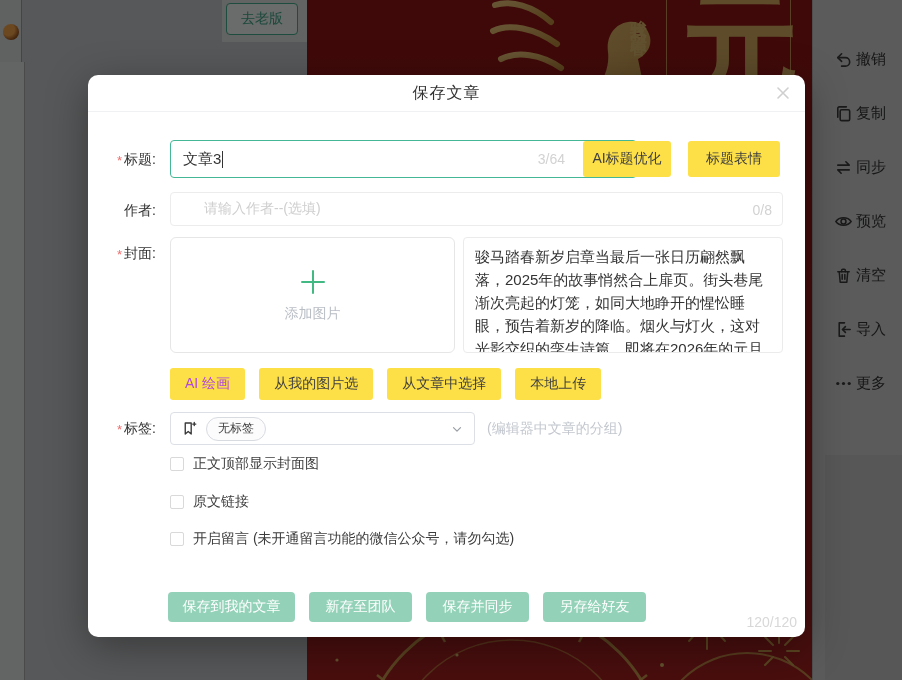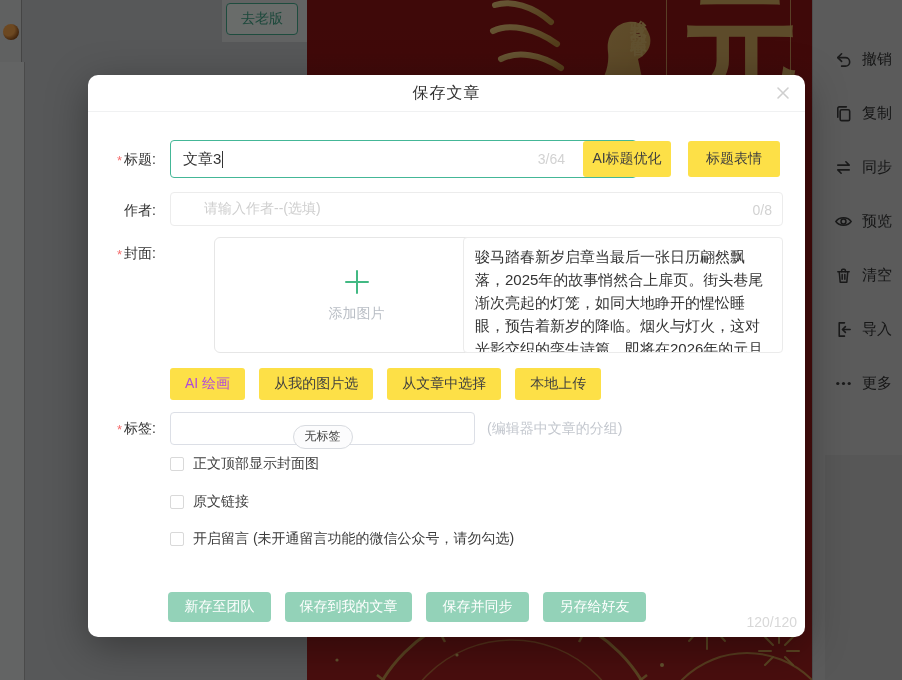--- a/index.html
+++ b/index.html
@@ -26,21 +26,21 @@
   .poster .vline.b { left:483px; top:0; height:215px; }
   .poster .bigchar { position:absolute; left:374px; top:-14px; width:108px; text-align:center; color:#cfa75d;
       font-family:"Liberation Serif", serif; font-weight:bold; font-size:118px; line-height:1.05; }
   .poster svg.horse { position:absolute; left:48px; top:-4px; }
   .poster svg.bottom-decor { position:absolute; left:0; bottom:0; }
 
   .scroll-thumb { position:absolute; left:817px; top:6px; width:7px; height:96px; border-radius:4px; background:#7c7c7c; }
 
   
   .right-toolbar { position:absolute; left:812px; top:0; width:90px; height:680px; background:#c9cacb; border-left:1px solid #adadad; padding-top:32px; }
-  .rt-item { height:54px; display:flex; align-items:center; gap:9px; padding-left:21px; cursor:pointer; }
+  .rt-item { height:54px; display:flex; align-items:center; gap:3px; padding-left:21px; cursor:pointer; }
   .rt-item svg { flex:0 0 auto; }
   .rt-label { font-size:15px; color:#333; }
   .rt-bottom-panel { position:absolute; left:12px; top:455px; width:78px; height:225px; background:#c0c1c2; }
 
   
   .overlay { position:absolute; inset:0; background:rgba(0,0,0,0.55); z-index:5; }
 
   
   .modal { position:absolute; left:88px; top:75px; width:717px; height:562px; background:#fff; border-radius:10px;
       box-shadow:0 10px 40px rgba(0,0,0,.35); z-index:10; }
@@ -60,32 +60,32 @@
   .author-input { left:82px; top:117px; width:613px; height:34px; border:1px solid #ececec; font-size:14px;padding-left:33px; }
   .placeholder { color:#cfcfcf; }
   .author-counter { top:127px; left:648px; width:36px; text-align:right; }
 
   .gray-btn { background:#fde047; border:none; border-radius:3px; color:#3f3f3f; font-size:14px; cursor:pointer;
       display:flex; align-items:center; justify-content:center; font-family:inherit; }
   .title-btn-1 { position:absolute; left:495px; top:66px; width:88px; height:36px; }
   .title-btn-2 { position:absolute; left:600px; top:66px; width:92px; height:36px; }
 
   .cover-upload { position:absolute; left:82px; top:162px; width:285px; height:116px; border:1px solid #e6e6e6; border-radius:6px;
-      background:#fff; display:flex; flex-direction:column; align-items:center; justify-content:center; gap:8px; cursor:pointer;margin-left:44px; }
+      background:#fff; display:flex; flex-direction:column; align-items:center; justify-content:center; gap:8px; cursor:pointer; }
   .cover-upload .add-label { font-size:14px; color:#b9bec5; }
   .cover-summary { position:absolute; left:375px; top:162px; width:320px; height:116px; border:1px solid #ebebeb; border-radius:4px;
       background:#fff; padding:7px 11px; font-size:15px; line-height:23px; color:#333; overflow:hidden; }
   .summary-counter { position:absolute; right:8px; bottom:7px; font-size:14px; color:#d8d8d8; }
 
   .cover-btn-row { position:absolute; left:82px; top:293px; display:flex; gap:14px; }
   .cover-btn-row .gray-btn { height:32px; padding:0 15px; }
   .cover-btn-row .ai-paint { color:#b14bd9; }
 
   .tag-select { position:absolute; left:82px; top:337px; width:305px; height:33px; border:1px solid #dcdfe6; border-radius:4px;
-      background:#fff; display:flex; align-items:center; padding:4px 10px; gap:8px; cursor:pointer;flex-direction:column; }
+      background:#fff; display:flex; align-items:center; padding:12px 10px; gap:8px; cursor:pointer; }
   .tag-pill { border:1px solid #d8dbe0; border-radius:999px; padding:2px 11px 3px; font-size:12px; color:#3f3f3f; background:#fcfcfd; }
   .tag-select .chev { margin-left:auto; }
   .tag-hint { position:absolute; left:399px; top:345px; font-size:14px; color:#c3c7ce; }
 
   .opt-row { position:absolute; left:82px; display:flex; align-items:center; gap:9px; cursor:pointer; }
   .opt-row .box { width:14px; height:14px; border:1px solid #d9d9d9; border-radius:2px; background:#fff; flex:0 0 auto; }
   .opt-row .opt-label { font-size:14px; color:#3c3c3c; }
   .opt-1 { top:380px; } .opt-2 { top:418px; } .opt-3 { top:455px; }
 
   .m-footer { position:absolute; left:80px; top:517px; display:flex; gap:14px; }
@@ -304,20 +304,20 @@
     <div class="opt-row opt-2">
       <span class="box"></span>
       <span class="opt-label">原文链接</span>
     </div>
     <div class="opt-row opt-3">
       <span class="box"></span>
       <span class="opt-label">开启留言 (未开通留言功能的微信公众号，请勿勾选)</span>
     </div>
 
     <div class="m-footer">
+      <button class="mint-btn fb-1">保存到我的文章</button>
       <button class="mint-btn fb-2">新存至团队</button>
-      <button class="mint-btn fb-1">保存到我的文章</button>
       <button class="mint-btn fb-3">保存并同步</button>
       <button class="mint-btn fb-4">另存给好友</button>
     </div>
   </div>
 
 </div>
 
 </body></html>

